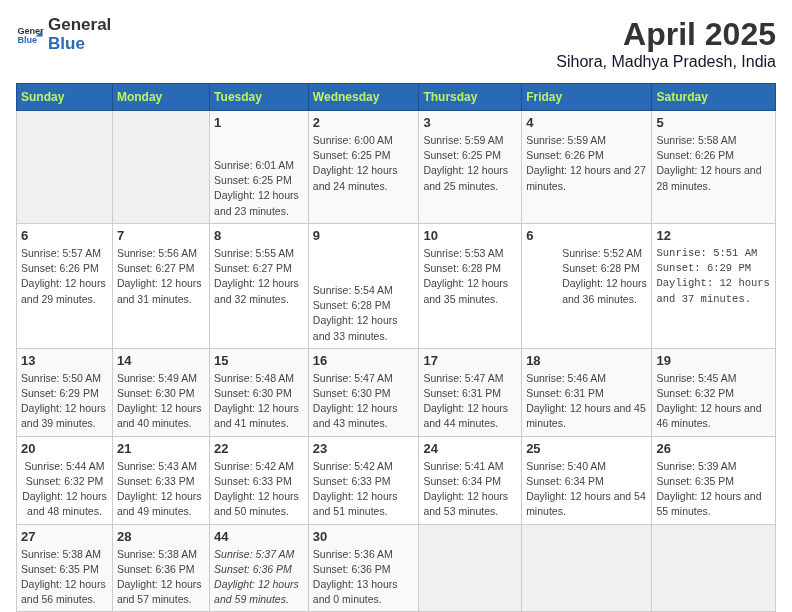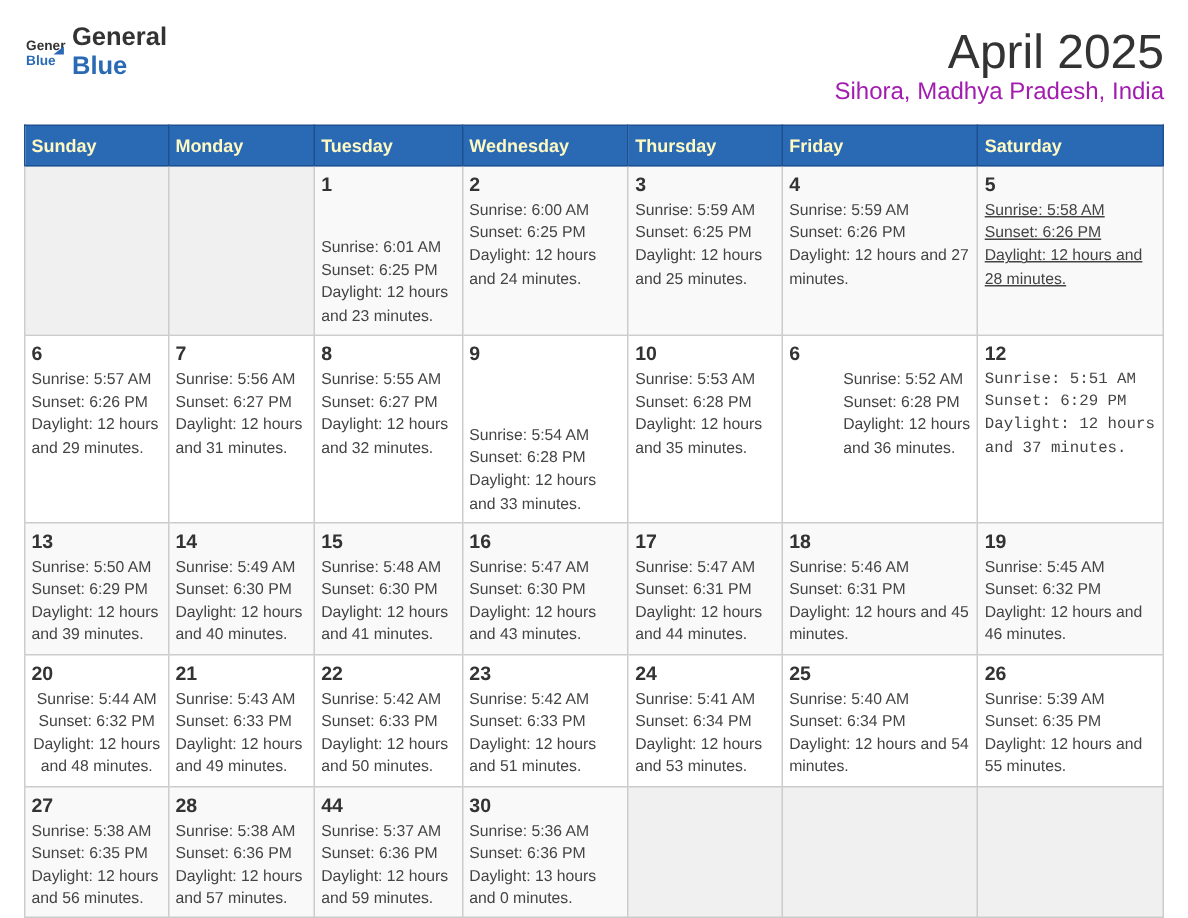--- a/index.html
+++ b/index.html
@@ -23,35 +23,35 @@
     }
     .logo-icon {
       width: 28px;
       height: 28px;
     }
     .title-area {
       text-align: right;
     }
     .main-title {
       font-size: 32px;
-      font-weight: normal;
+      font-weight: bold;
       color: #333;
     }
     .subtitle {
       font-size: 16px;
-      color: #a21caf;
+      color: #0f172a;
     }
     table {
       width: 100%;
       border-collapse: collapse;
       font-size: 11px;
     }
     thead tr th {
       background-color: #2a6ab5;
-      color: #fef9c3;
+      color: #bef264;
       padding: 6px 4px;
       text-align: left;
       font-size: 12px;
       font-weight: bold;
       border: 1px solid #1e5090;
     }
     tbody tr td {
       border: 1px solid #ccc;
       padding: 4px;
       vertical-align: top;
@@ -132,21 +132,21 @@
 Daylight: 12 hours and 25 minutes.</div>
         </td>
         <td>
           <div class="cell-date">4</div>
           <div class="cell-info" style="white-space: pre-line;">Sunrise: 5:59 AM
 Sunset: 6:26 PM
 Daylight: 12 hours and 27 minutes.</div>
         </td>
         <td>
           <div class="cell-date">5</div>
-          <div class="cell-info" style="white-space: pre-line; text-decoration: underline;">Sunrise: 5:58 AM
+          <div class="cell-info" style="white-space: pre-line;">Sunrise: 5:58 AM
 Sunset: 6:26 PM
 Daylight: 12 hours and 28 minutes.</div>
         </td>
       </tr>
       <tr>
         <td>
           <div class="cell-date">6</div>
           <div class="cell-info" style="white-space: pre-line;">Sunrise: 5:57 AM
 Sunset: 6:26 PM
 Daylight: 12 hours and 29 minutes.</div>
@@ -284,21 +284,21 @@
 Daylight: 12 hours and 56 minutes.</div>
         </td>
         <td>
           <div class="cell-date">28</div>
           <div class="cell-info" style="white-space: pre-line;">Sunrise: 5:38 AM
 Sunset: 6:36 PM
 Daylight: 12 hours and 57 minutes.</div>
         </td>
         <td>
           <div class="cell-date">44</div>
-          <div class="cell-info" style="white-space: pre-line;">Sunrise: 5:37 AM
+          <div class="cell-info" style="white-space: pre-line; font-style: italic;">Sunrise: 5:37 AM
 Sunset: 6:36 PM
 Daylight: 12 hours and 59 minutes.</div>
         </td>
         <td>
           <div class="cell-date">30</div>
           <div class="cell-info" style="white-space: pre-line;">Sunrise: 5:36 AM
 Sunset: 6:36 PM
 Daylight: 13 hours and 0 minutes.</div>
         </td>
         <td class="empty-cell"></td>

